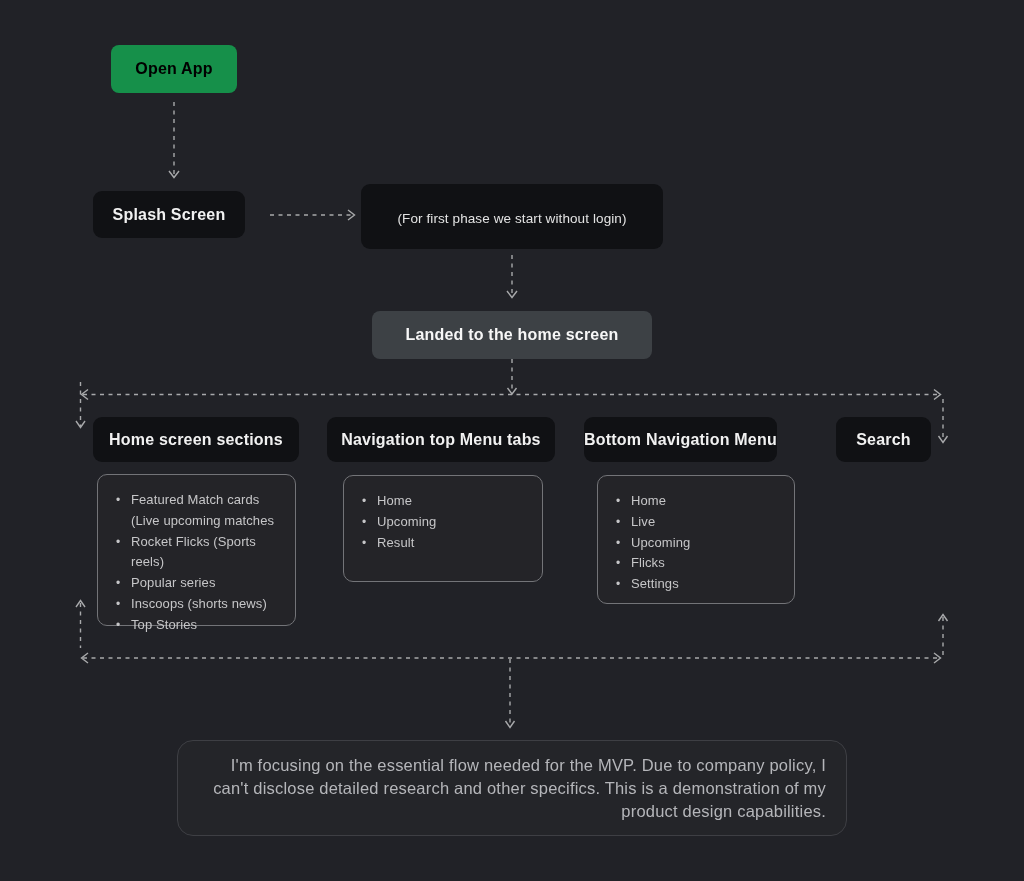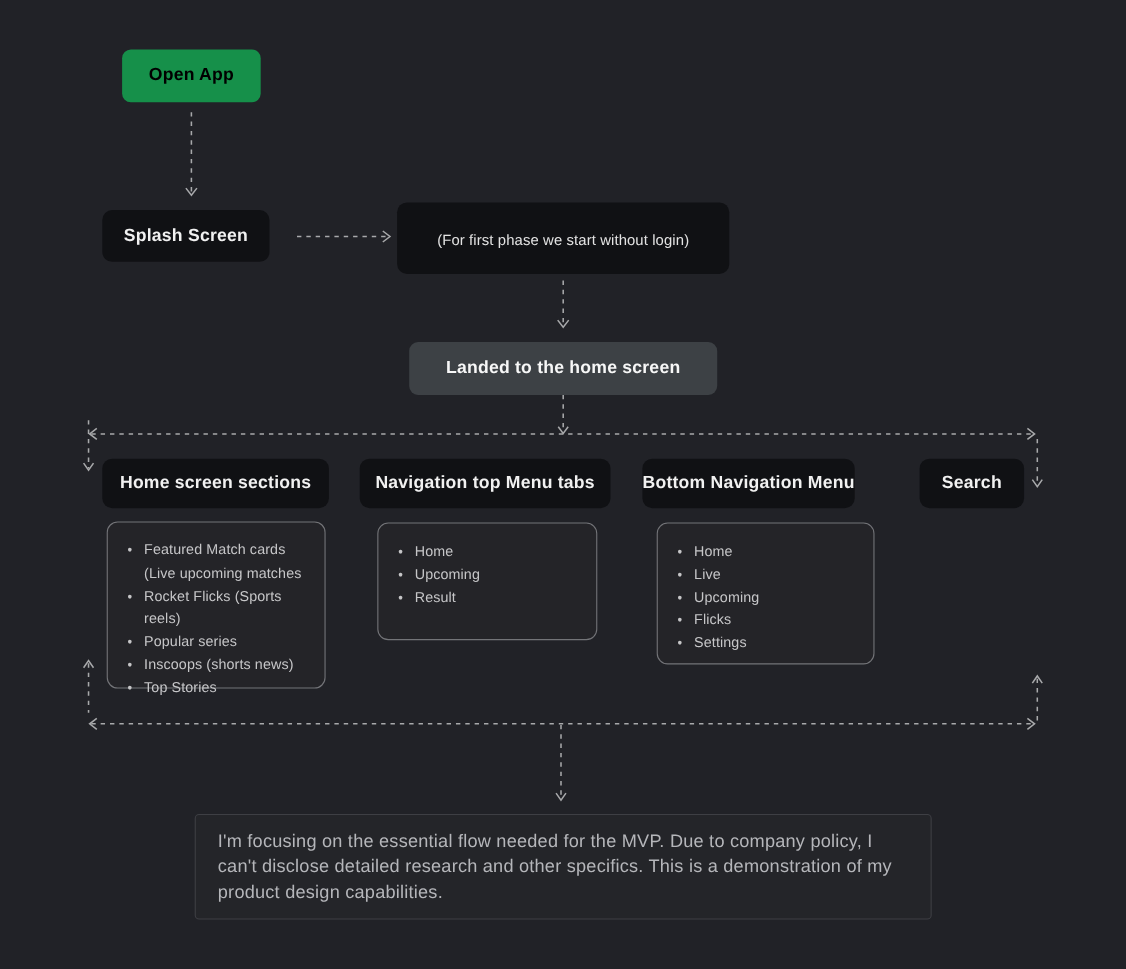--- a/index.html
+++ b/index.html
@@ -62,23 +62,23 @@
   .listbox li::before{
     content:"•";
     position:absolute;left:4px;top:0;
     color:var(--text-list);
     font-size:12px;
   }
   .note{
     position:absolute;
     background:var(--note-bg);
     border:1px solid var(--note-border);
-    border-radius:4px;
+    border-radius:16px;
     display:flex;align-items:center;justify-content:center;
-    text-align:left;
+    text-align:right;
   }
   .note span{
     display:block;
     max-width:628px;
     font-size:16.5px;line-height:23px;
     color:var(--text-note);
     letter-spacing:.2px;
   }
 </style>
 </head>

